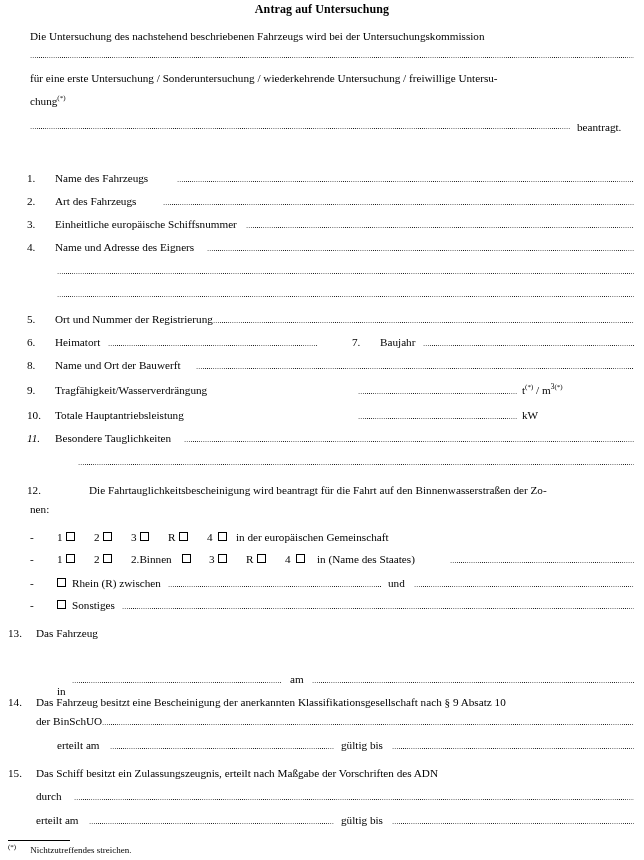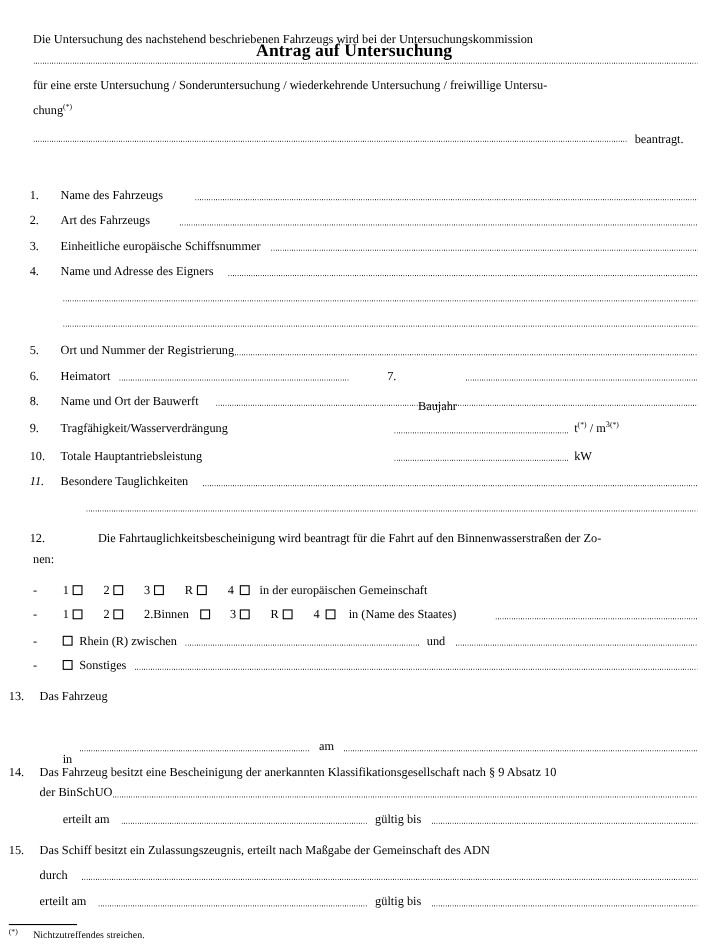--- a/index.html
+++ b/index.html
@@ -23,23 +23,22 @@
   }
 
   
   .doc-title {
     position: absolute;
     left: 0;
     top: 0;
     width: 644px;
     text-align: center;
     font-weight: bold;
-    font-size: 16px;
+    font-size: 12px;
     letter-spacing: 0.1px;
-    margin-top: 36px;
   }
 
   
   .row {
     position: absolute;
     font-size: 11.2px;
     line-height: 13px;
     white-space: nowrap;
   }
   .para {
@@ -155,21 +154,21 @@
 
   <div class="num" style="left:27px; top:313px;">5.</div>
   <div class="lbl" style="left:55px; top:313px;">Ort und Nummer der Registrierung</div>
   <div class="dots-solidish" style="left:213px; top:322px; width:421px;"></div>
 
   <div class="num" style="left:27px; top:336px;">6.</div>
   <div class="lbl" style="left:55px; top:336px;">Heimatort</div>
   <div class="dots-solidish" style="left:108px; top:345px; width:210px;"></div>
 
   <div class="num" style="left:352px; top:336px;">7.</div>
-  <div class="lbl" style="left:380px; top:336px;margin-top:28px;">Baujahr</div>
+  <div class="lbl" style="left:380px; top:336px;">Baujahr</div>
   <div class="dots-solidish" style="left:423px; top:345px; width:211px;"></div>
 
   <div class="num" style="left:27px; top:359px;">8.</div>
   <div class="lbl" style="left:55px; top:359px;">Name und Ort der Bauwerft</div>
   <div class="dots-solidish" style="left:196px; top:368px; width:438px;"></div>
 
   <div class="num" style="left:27px; top:384px;">9.</div>
   <div class="lbl" style="left:55px; top:384px;">Tragfähigkeit/Wasserverdrängung</div>
   <div class="dots-solidish" style="left:358px; top:393px; width:159px;"></div>
   <div class="lbl" style="left:522px; top:384px;">
@@ -244,21 +243,21 @@
   <div class="para" style="left:36px; top:696px; width:598px; text-align:justify;">Das Fahrzeug besitzt eine Bescheinigung der anerkannten Klassifikationsgesellschaft nach § 9 Absatz 10</div>
   <div class="lbl" style="left:36px; top:715px;">der BinSchUO</div>
   <div class="dots-solidish" style="left:102px; top:724px; width:532px;"></div>
 
   <div class="lbl" style="left:57px; top:739px;">erteilt am</div>
   <div class="dots-solidish" style="left:110px; top:748px; width:224px;"></div>
   <div class="lbl" style="left:341px; top:739px;">gültig bis</div>
   <div class="dots-solidish" style="left:392px; top:748px; width:242px;"></div>
 
   <div class="num" style="left:8px; top:767px;">15.</div>
-  <div class="lbl" style="left:36px; top:767px;">Das Schiff besitzt ein Zulassungszeugnis, erteilt nach Maßgabe der Gemeinschaft des ADN</div>
+  <div class="lbl" style="left:36px; top:767px;">Das Schiff besitzt ein Zulassungszeugnis, erteilt nach Maßgabe der Vorschriften des ADN</div>
 
   <div class="lbl" style="left:36px; top:790px;">durch</div>
   <div class="dots-solidish" style="left:74px; top:799px; width:560px;"></div>
 
   <div class="lbl" style="left:36px; top:814px;">erteilt am</div>
   <div class="dots-solidish" style="left:89px; top:823px; width:245px;"></div>
   <div class="lbl" style="left:341px; top:814px;">gültig bis</div>
   <div class="dots-solidish" style="left:392px; top:823px; width:242px;"></div>
 
   <div class="fn-rule"></div>

